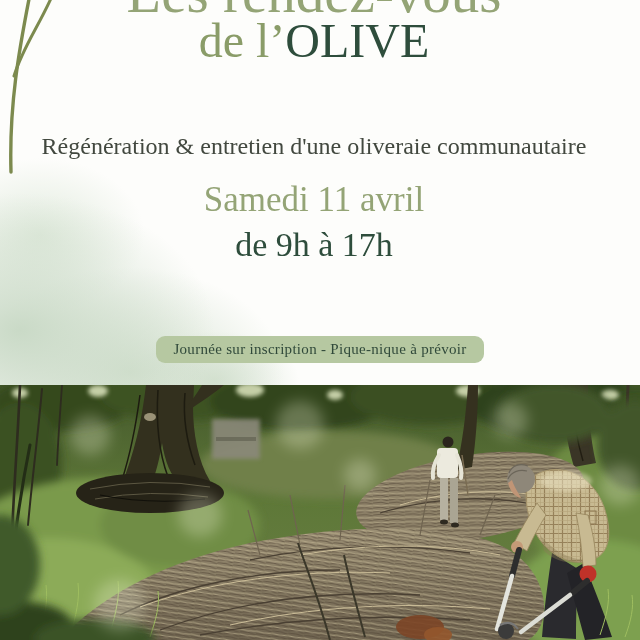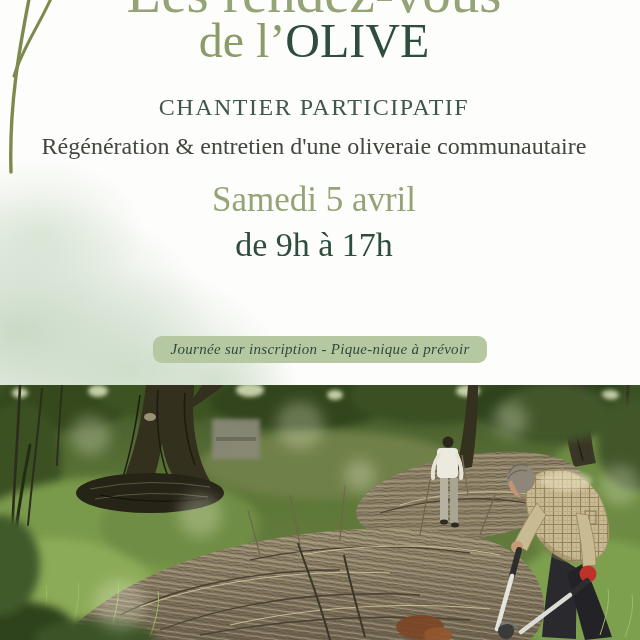--- a/index.html
+++ b/index.html
@@ -21,21 +21,21 @@
   .t{position:absolute;left:0;right:12px;text-align:center;line-height:1;white-space:nowrap;}
   .title-line1{top:-36px;font-size:57px;color:var(--sage-text,#94a476);}
   .title-line2{top:17px;font-size:48px;}
   .title-line2 .prefix{color:var(--title-prefix,#8a9c68);}
   .title-line2 .main{color:var(--dark-green-text,#2e4d3c);}
   .heading{top:95px;font-size:24px;letter-spacing:1.5px;color:var(--heading-text,#40584a);}
   .subheading{top:134px;font-size:24px;color:var(--subtext,#42483f);}
   .date{top:182px;font-size:35px;color:var(--sage-text,#94a476);}
   .time{top:228px;font-size:34px;color:var(--dark-green-text,#2e4d3c);}
   .location{top:273px;font-size:27px;letter-spacing:.5px;color:var(--location-text,#3b5244);}
-  .badge-row{position:absolute;left:0;right:0;top:336px;text-align:center;font-style:italic;}
+  .badge-row{position:absolute;left:0;right:0;top:336px;text-align:center;}
   .badge{
     display:inline-block;background:var(--badge-bg,#b6c8a1);color:var(--badge-text,#30493a);
     font-size:15px;letter-spacing:.3px;padding:5px 17px;border-radius:9px;line-height:1.15;
   }
   .photo{position:absolute;left:0;top:385px;width:640px;height:255px;display:block;}
 </style>
 </head>
 <body>
 
 <div class="poster">
@@ -45,25 +45,24 @@
 
     <svg class="stem" width="80" height="190" viewBox="0 0 80 190">
       <path d="M30,-6 C19,50 9,105 11,172" fill="none" stroke="#7c8a4e" stroke-width="3.4" stroke-linecap="round"></path>
       <path d="M53,-6 C39,26 23,47 14,76" fill="none" stroke="#7c8a4e" stroke-width="3" stroke-linecap="round"></path>
     </svg>
 
     <div class="t title-line1">Les rendez-vous</div>
 
     <div class="t title-line2"><span class="prefix">de l’</span><span class="main">OLIVE</span></div>
 
-    <div class="t heading">CHANTIER PARTICIPATIF</div>
 
     <div class="t subheading">Régénération &amp; entretien d'une oliveraie communautaire</div>
 
-    <div class="t date">Samedi 5 avril</div>
+    <div class="t date">Samedi 11 avril</div>
 
     <div class="t time">de 9h à 17h</div>
 
 
     <div class="badge-row">
       <span class="badge">Journée sur inscription - Pique-nique à prévoir</span>
     </div>
   </div>
 
   <svg class="photo" viewBox="0 0 640 255" preserveAspectRatio="none">

